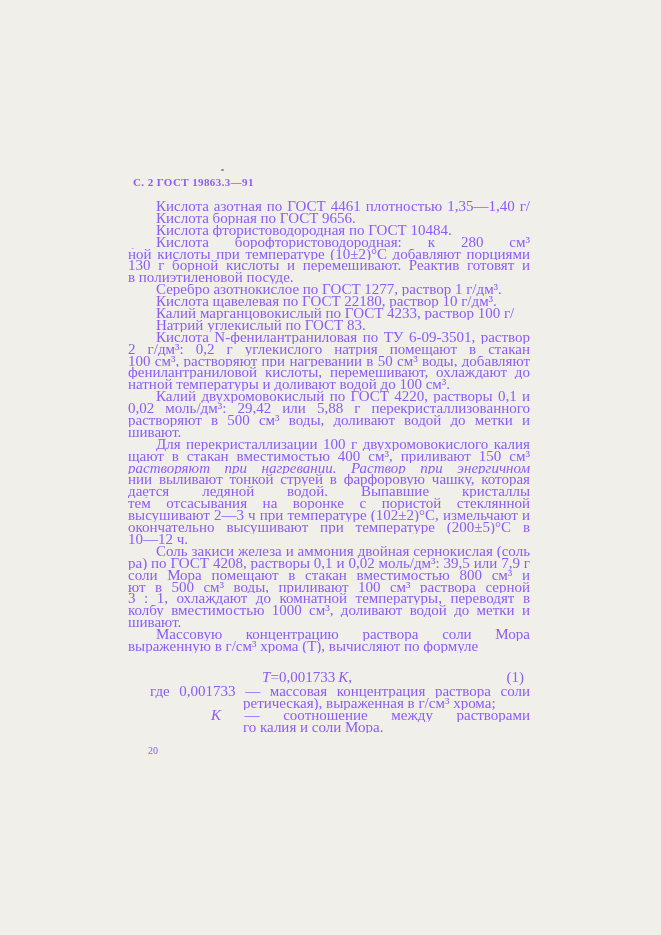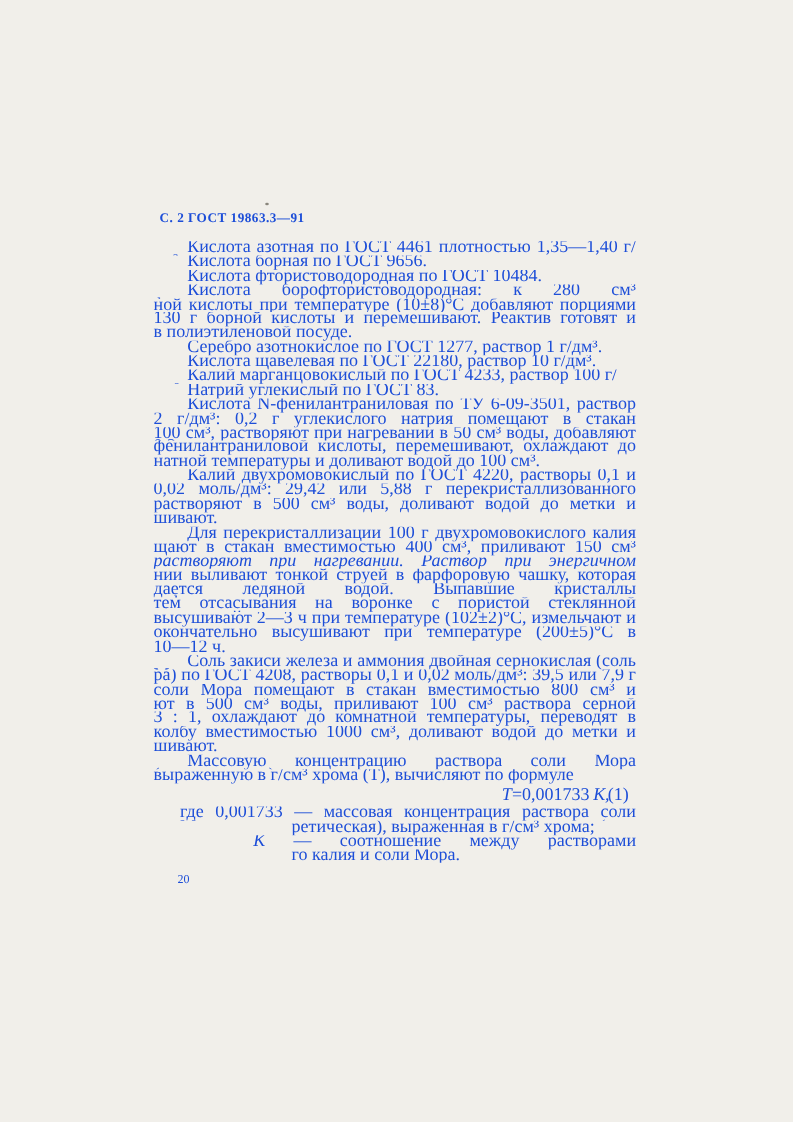--- a/index.html
+++ b/index.html
@@ -5,21 +5,21 @@
   html, body {
     margin: 0;
     padding: 0;
     background: #f1efea;
   }
   .page {
     position: relative;
     width: 661px;
     height: 935px;
     background: #f1efea;
-    color: #1d4ed8;
+    color: #8b5cf6;
     font-family: "Liberation Serif", "DejaVu Serif", serif;
     overflow: hidden;
   }
   .speck {
     position: absolute;
     left: 221px;
     top: 169px;
     width: 3px;
     height: 2px;
     background: #8a867c;
@@ -50,25 +50,25 @@
   }
   .ln.left {
     text-align: left;
     text-align-last: left;
   }
   .ln.ind { text-indent: 28px; }
   .ln.it  { font-style: italic; }
 
   .formula-row {
     position: relative;
-    margin-top: 4px;
+    margin-top: 18px;
     margin-bottom: 3px;
     height: 12px;
     line-height: 12px;
-    text-align: right;
+    text-align: center;
   }
   .formula {
     position: relative;
     left: -22px;
     white-space: nowrap;
   }
   .formula i, .var { font-style: italic; }
   .formula i.k { margin-left: 3px; }
   .formula-num {
     position: absolute;
@@ -84,41 +84,41 @@
     overflow: hidden;
   }
   .wl1 { padding-left: 22px; }
   .wl2 { padding-left: 115px; text-align-last: left; }
   .wl3 { padding-left: 83px; }
   .wl4 { padding-left: 115px; text-align-last: left; }
 
   .pagenum {
     position: absolute;
     left: 148px;
-    top: 728px;
+    top: 745px;
     font-size: 10px;
   }
 </style>
 </head>
 <body>
 
 <div class="page">
 
   <div class="speck"></div>
 
   <div class="header">С. 2 ГОСТ 19863.3—91</div>
 
   <div class="body-block">
 
     <div id="lines-container">
         <div class="ln ind">Кислота азотная по ГОСТ 4461 плотностью 1,35—1,40 г/см³.</div>
         <div class="ln ind left">Кислота борная по ГОСТ 9656.</div>
         <div class="ln ind left">Кислота фтористоводородная по ГОСТ 10484.</div>
         <div class="ln ind">Кислота борофтористоводородная: к 280 см³ фтористоводород-</div>
-        <div class="ln">ной кислоты при температуре (10±8)°С добавляют порциями</div>
+        <div class="ln">ной кислоты при температуре (10±2)°С добавляют порциями</div>
         <div class="ln">130 г борной кислоты и перемешивают. Реактив готовят и хранят</div>
         <div class="ln left">в полиэтиленовой посуде.</div>
         <div class="ln ind left">Серебро азотнокислое по ГОСТ 1277, раствор 1 г/дм³.</div>
         <div class="ln ind left">Кислота щавелевая по ГОСТ 22180, раствор 10 г/дм³.</div>
         <div class="ln ind left">Калий марганцовокислый по ГОСТ 4233, раствор 100 г/дм³.</div>
         <div class="ln ind left">Натрий углекислый по ГОСТ 83.</div>
         <div class="ln ind">Кислота N-фенилантраниловая по ТУ 6-09-3501, раствор</div>
         <div class="ln">2 г/дм³: 0,2 г углекислого натрия помещают в стакан вместимостью</div>
         <div class="ln">100 см³, растворяют при нагревании в 50 см³ воды, добавляют 0,2 г</div>
         <div class="ln">фенилантраниловой кислоты, перемешивают, охлаждают до ком-</div>

